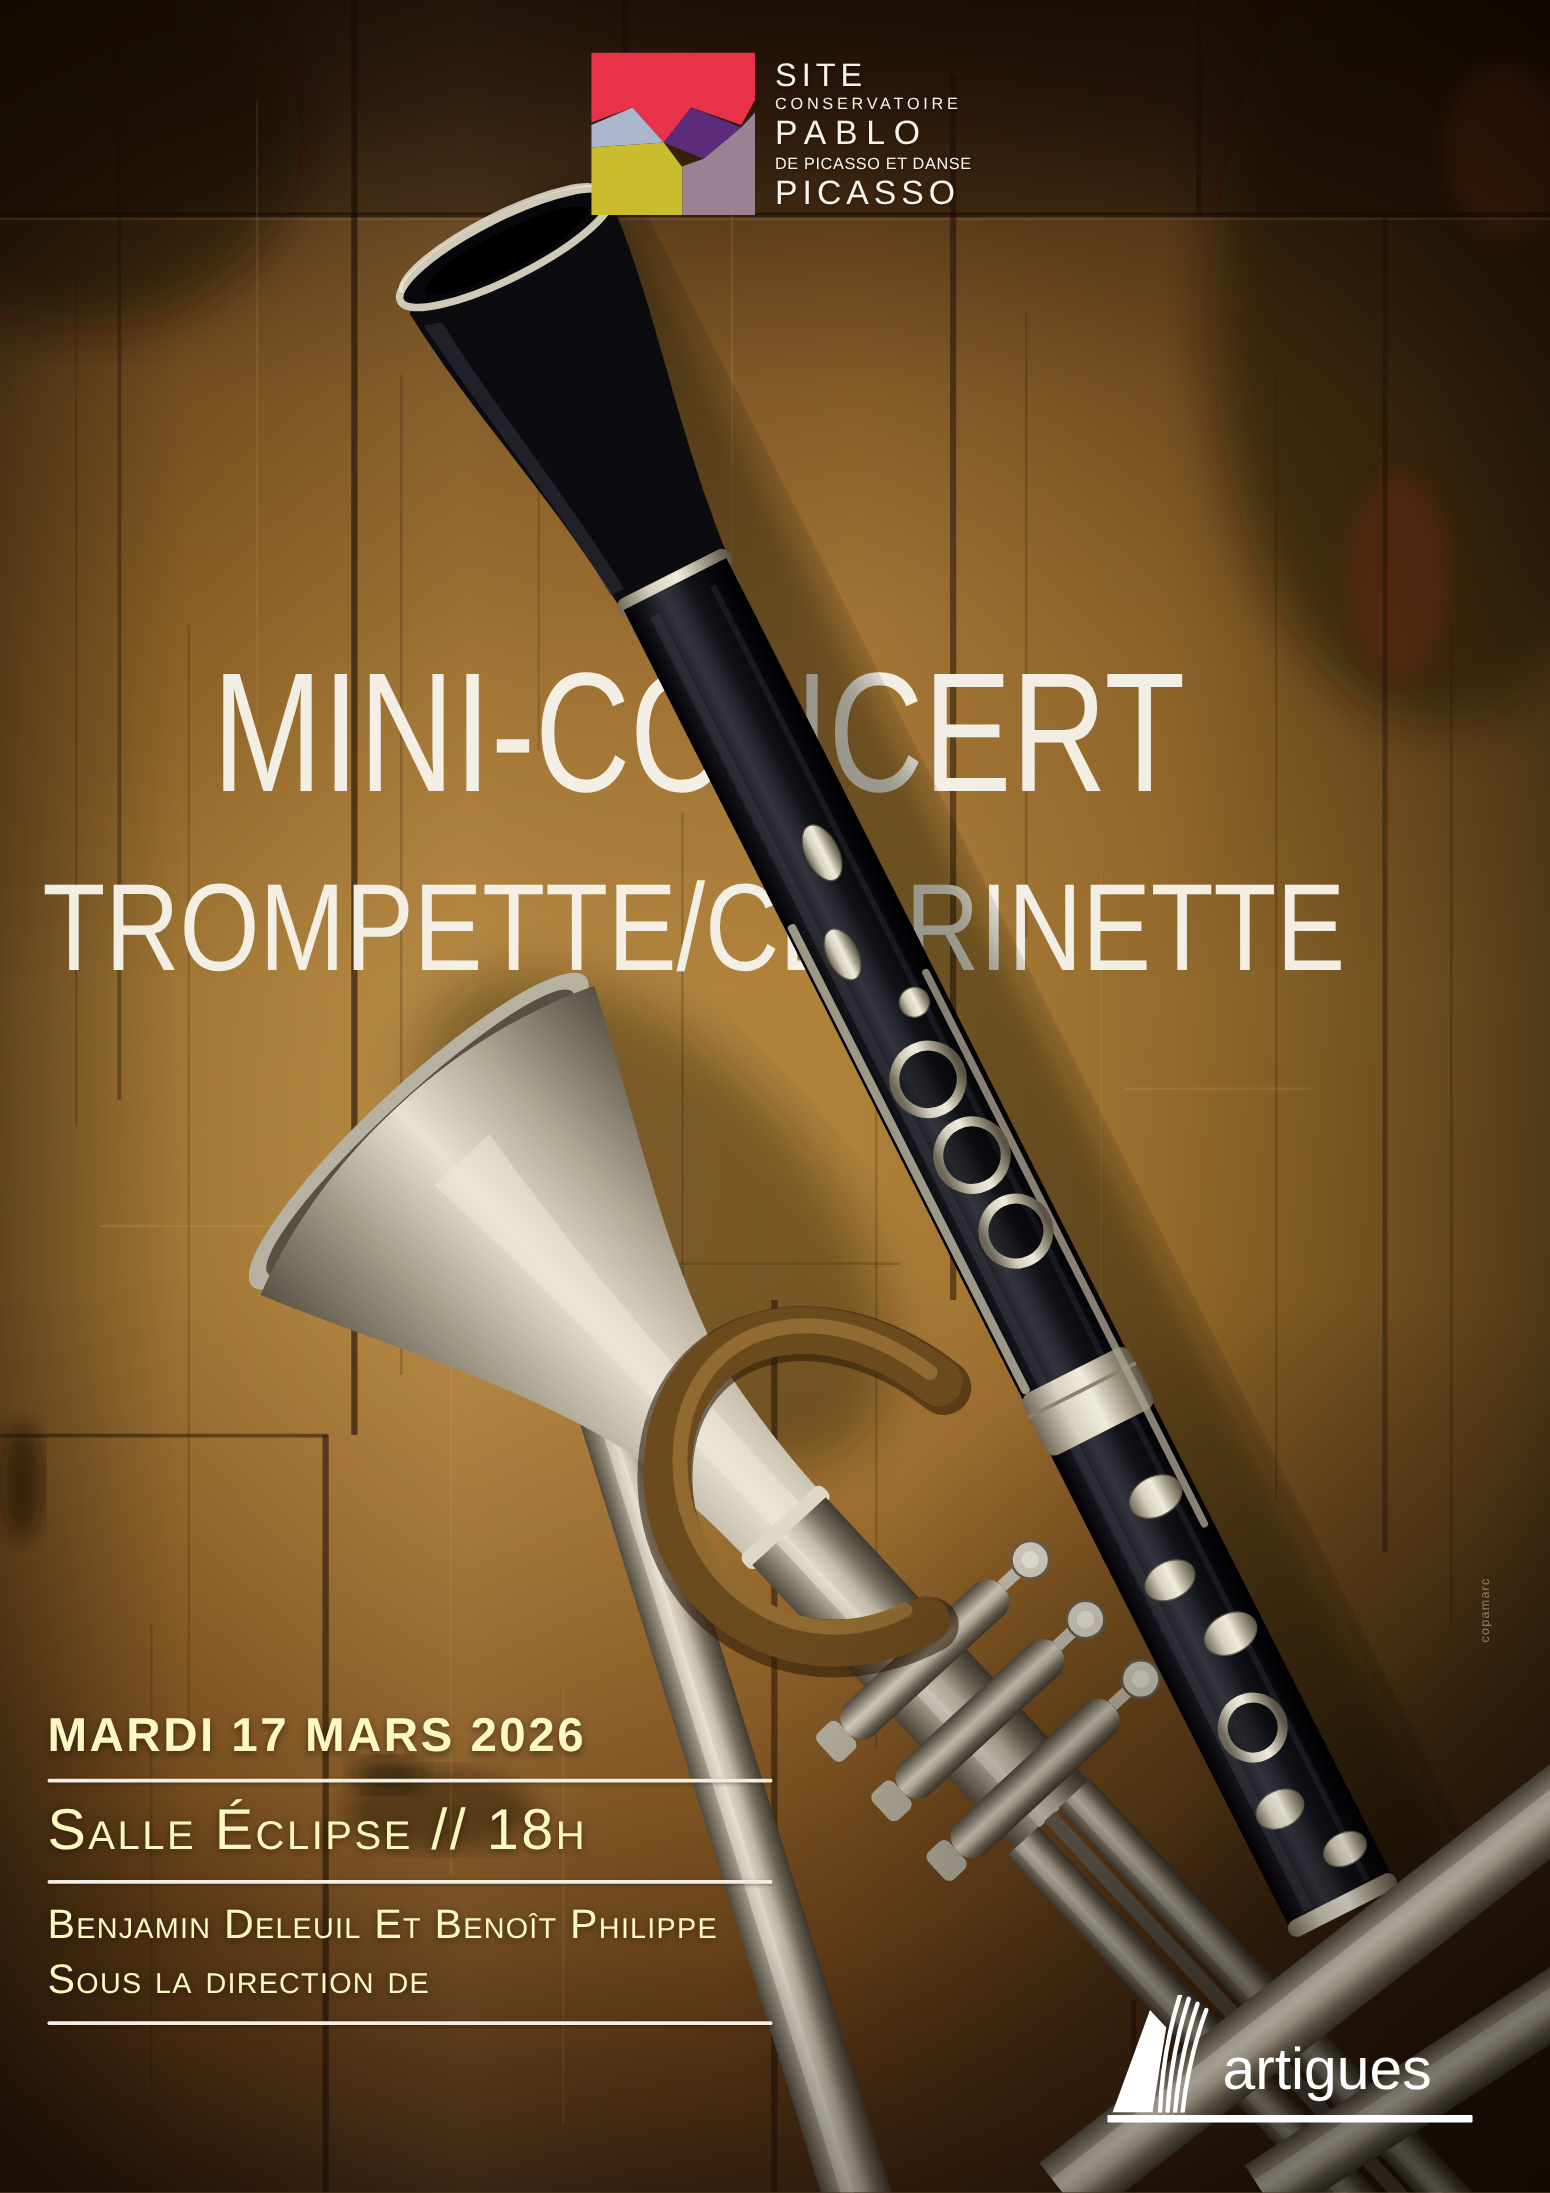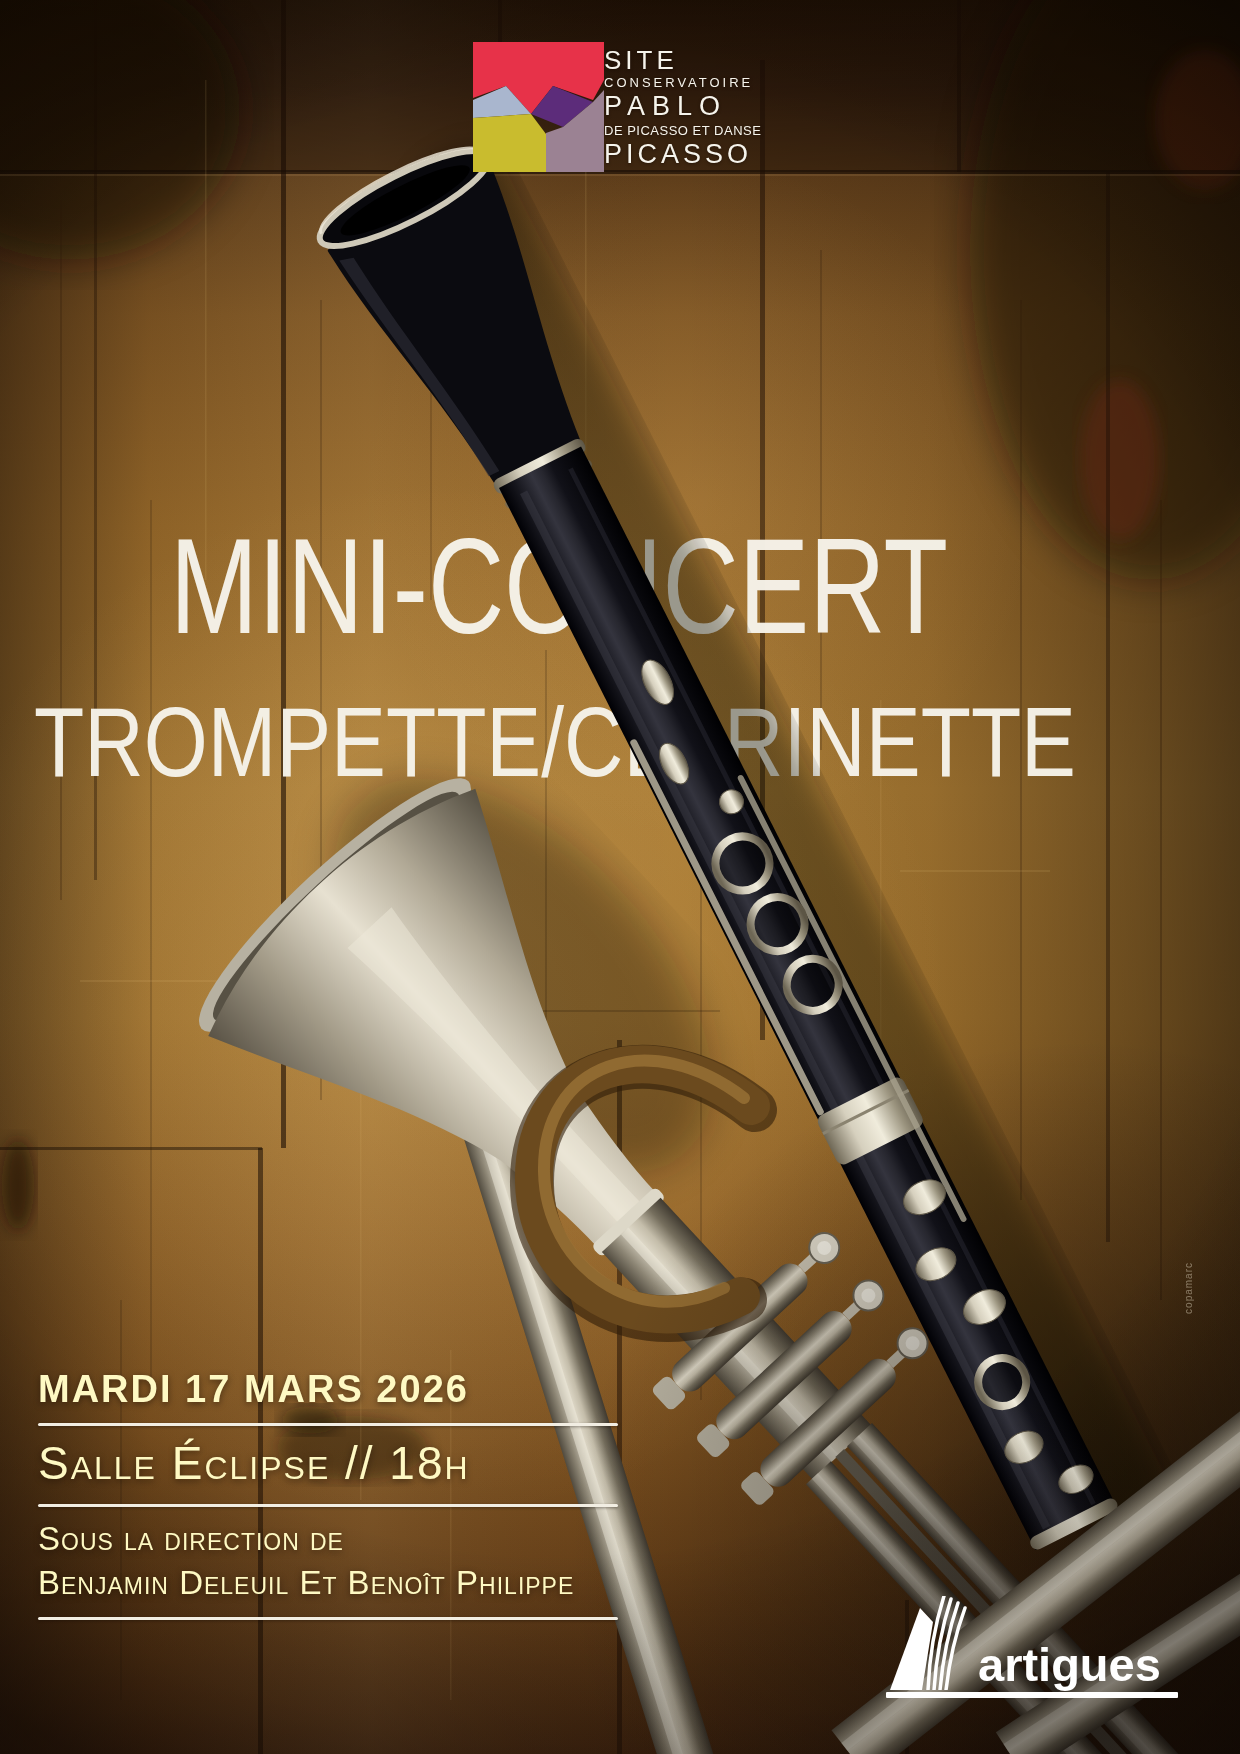--- a/index.html
+++ b/index.html
@@ -1,21 +1,21 @@
 <!DOCTYPE html>
 <html><head>
 <meta charset="utf-8">
 <style>
   html,body{margin:0;padding:0;background:#151008;}
   .poster{position:relative;width:1240px;height:1754px;overflow:hidden;
           font-family:"Liberation Sans",sans-serif;background:#8a5f28;}
   .scene{position:absolute;left:0;top:0;width:1240px;height:1754px;display:block;}
 
   
-  .logo-block{position:absolute;left:473px;top:42px;display:flex;gap:0;align-items:flex-start;z-index:3;}
+  .logo-block{position:absolute;left:473px;top:42px;display:flex;gap:16px;align-items:flex-start;z-index:3;}
   .logo-mark{width:131px;height:130px;flex:0 0 auto;display:block;}
   .logo-text{color:#f6f4ec;padding-top:4px;text-shadow:0 1px 3px rgba(20,10,4,.5);}
   .lt-site{font-size:26px;letter-spacing:4px;line-height:28px;}
   .lt-small{font-size:13px;letter-spacing:3px;line-height:17px;}
   .lt-pablo{font-size:27px;letter-spacing:7px;line-height:31px;}
   .lt-small2{font-size:13px;letter-spacing:.5px;line-height:17px;}
   .lt-picasso{font-size:27px;letter-spacing:4px;line-height:31px;}
 
   
   .details{position:absolute;left:38px;top:1368px;width:580px;color:#fef9c3;z-index:3;
@@ -24,21 +24,21 @@
   .rule{height:3px;background:#f2eee3;border-radius:2px;margin:12px 0 10px 0;box-shadow:0 1px 3px rgba(20,10,4,.4);}
   .rule-2{margin-top:14px;}
   .rule-3{margin-top:13px;}
   .d-venue{font-size:46px;font-variant:small-caps;letter-spacing:2px;}
   .d-dir{font-size:33px;line-height:1.32;font-variant:small-caps;letter-spacing:1px;}
   .d-entry{font-size:30px;line-height:1.35;font-variant:small-caps;letter-spacing:1px;}
 
   
   .martigues{position:absolute;left:886px;top:1598px;width:292px;height:100px;color:#ffffff;z-index:3;}
   .m-mark{position:absolute;left:0;bottom:8px;display:block;}
-  .m-text{position:absolute;left:92px;bottom:6px;font-size:47px;font-weight:bold;letter-spacing:0;}
+  .m-text{position:absolute;left:92px;bottom:16px;font-size:47px;font-weight:normal;letter-spacing:0;}
   .m-underline{position:absolute;left:0;right:0;bottom:0;height:6px;background:#ffffff;border-radius:1px;}
 
   
   .credit{position:absolute;left:1183px;top:1262px;writing-mode:vertical-rl;transform:rotate(180deg);
           font-size:10px;letter-spacing:1px;color:rgba(235,226,205,.45);z-index:3;}
 </style>
 </head>
 <body>
 
 <div class="poster">
@@ -305,22 +305,22 @@
       <div class="lt-picasso">PICASSO</div>
     </div>
   </div>
 
   <div class="details">
     <div class="d-date">Mardi 17 Mars 2026</div>
     <div class="rule"></div>
     <div class="d-venue">Salle Éclipse // 18h</div>
     <div class="rule rule-2"></div>
     <div class="d-dir">
+      <div>Benjamin Deleuil Et Benoît Philippe</div>
       <div>Sous la direction de</div>
-      <div>Benjamin Deleuil Et Benoît Philippe</div>
     </div>
     <div class="rule rule-3"></div>
     <div class="d-entry">
     </div>
   </div>
 
   <div class="martigues">
     <svg class="m-mark" width="92" height="94" viewBox="0 0 92 94" xmlns="http://www.w3.org/2000/svg">
       <polygon points="4,94 34,12 47,26 36,94" fill="#ffffff"></polygon>
       <path d="M58,0 Q44,44 42,94" fill="none" stroke="#ffffff" stroke-width="3.5" stroke-linecap="round"></path>

